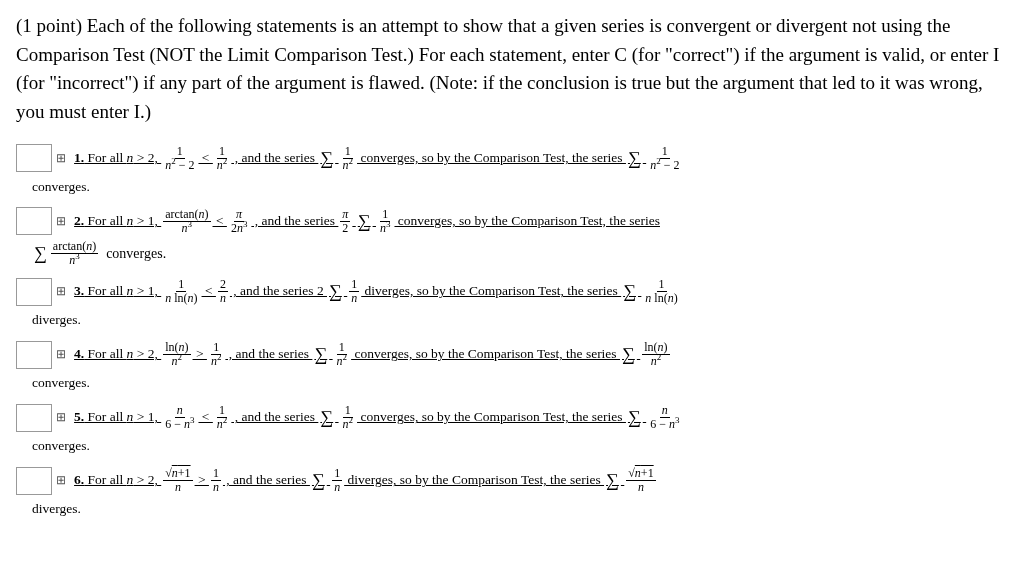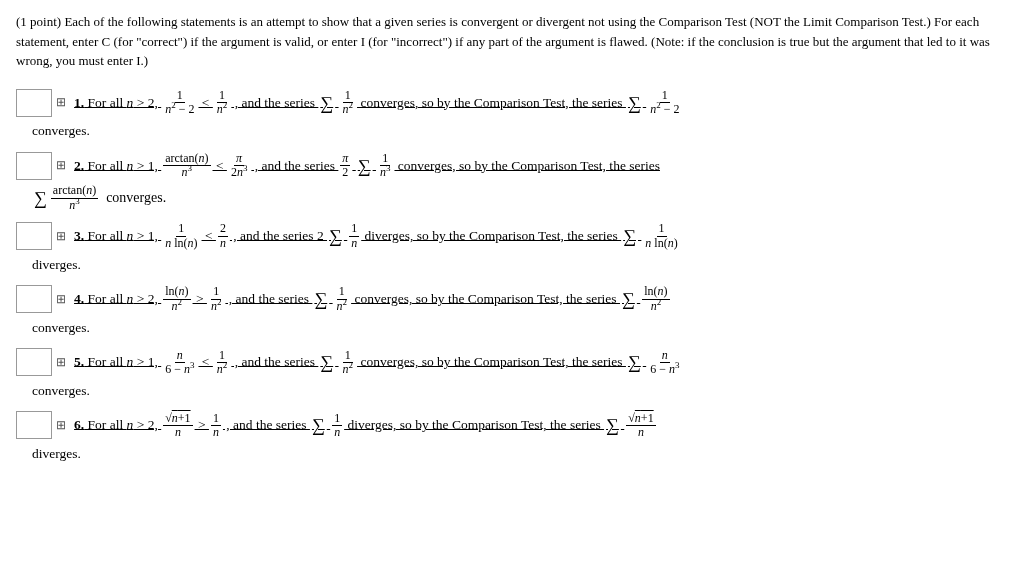--- a/index.html
+++ b/index.html
@@ -6,21 +6,21 @@
     body {
       font-family: Georgia, 'Times New Roman', serif;
       font-size: 14px;
       background: #fff;
       color: #000;
       padding: 12px 16px;
       width: 1024px;
       min-height: 576px;
     }
     .intro {
-      font-size: 13px;
+      font-size: 19px;
       line-height: 1.5;
       margin-bottom: 18px;
     }
     .problem-row {
       display: flex;
       align-items: center;
       margin-bottom: 4px;
     }
     .answer-box {
       width: 36px;

